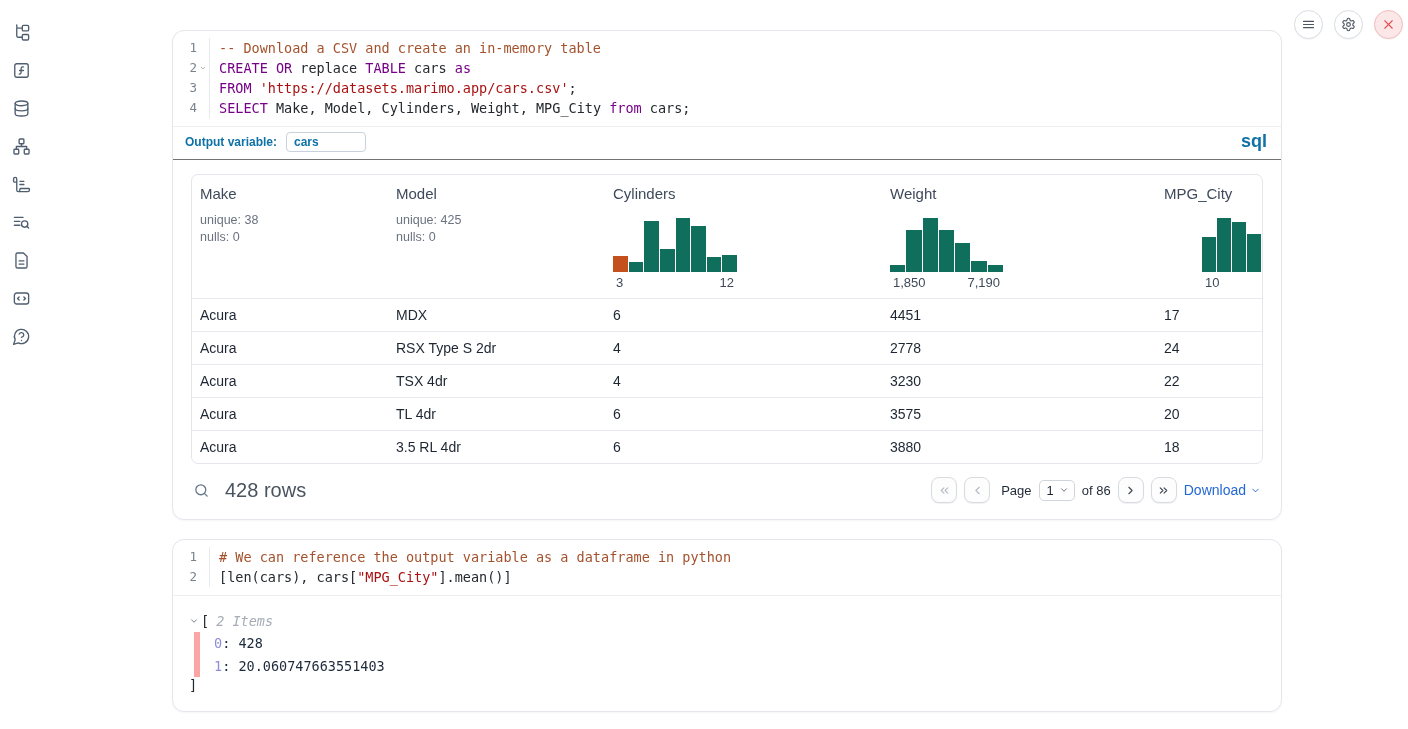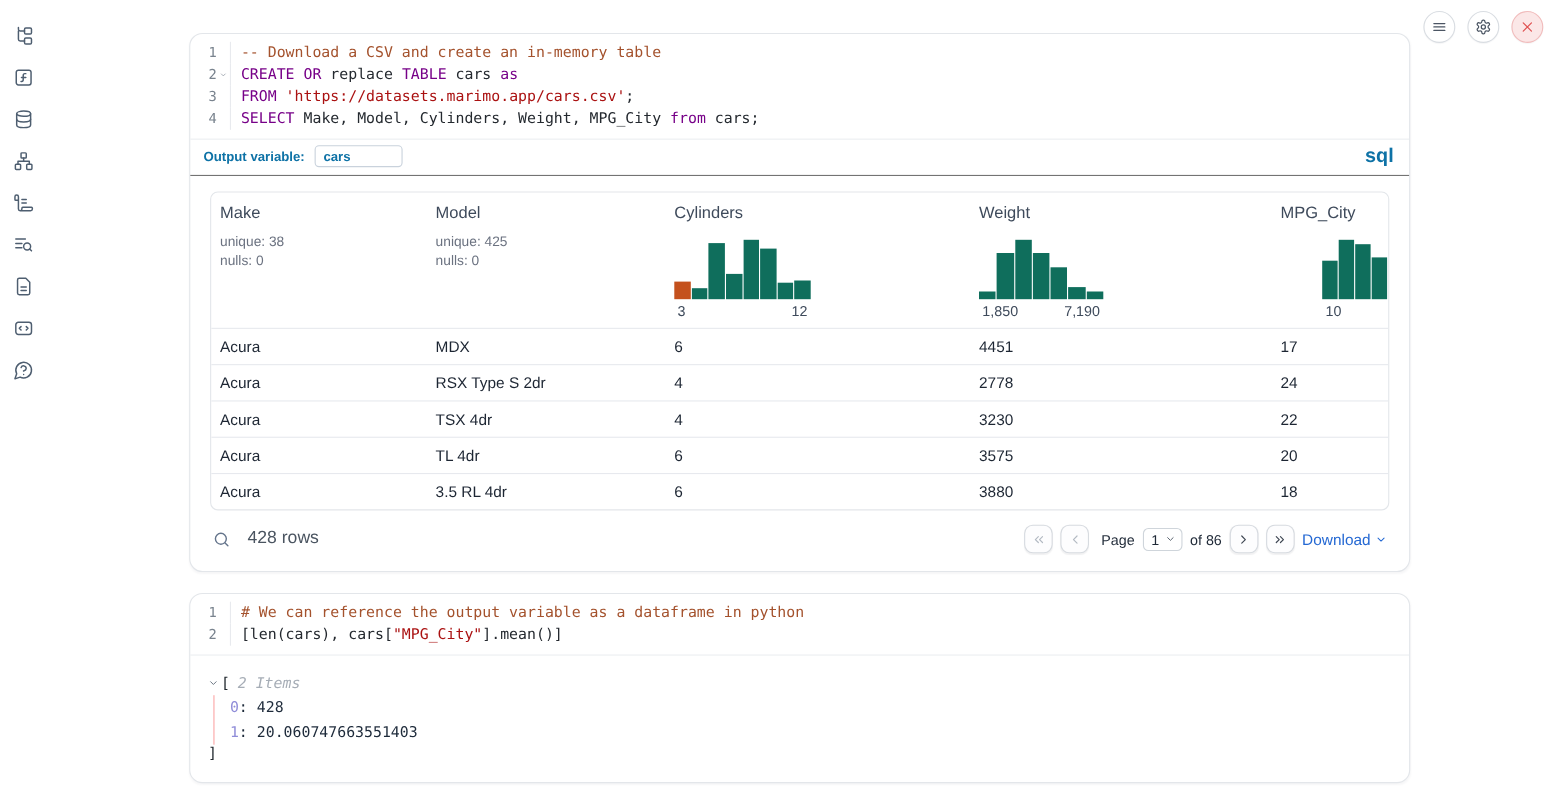--- a/index.html
+++ b/index.html
@@ -69,21 +69,21 @@
   .hist-labels { display:flex; justify-content:space-between; padding:0 3px;
     font-size:13px; color:#3e4a5b; margin-top:3px; line-height:15px; }
   .t-row { height:33px; align-items:center; border-top:1px solid #e7e9ee;
     font-size:14px; color:#1d2633; cursor:default; }
   .td { padding:0 8px; overflow:hidden; white-space:nowrap; }
 
   
   .t-footer { display:flex; align-items:center; gap:15px; padding:13px 20px 16px 20px; }
   .search-btn { background:none; border:none; color:#64748b; cursor:pointer; }
   .search-btn svg { width:17px; height:17px; stroke:currentColor; fill:none; stroke-width:1.8; stroke-linecap:round; }
-  .row-count { font-size:16px; color:#4a5460; }
+  .row-count { font-size:20px; color:#4a5460; }
   .pager { margin-left:auto; display:flex; align-items:center; gap:7px; font-size:13px; color:#1f2937; }
   .pg-btn { width:26px; height:26px; border:1px solid #d7dbe0; border-radius:8px; background:#fdfdfe;
     display:flex; align-items:center; justify-content:center; cursor:pointer;
     box-shadow:0 1px 1px rgba(16,24,40,.06); }
   .pg-btn svg { width:13px; height:13px; stroke:currentColor; fill:none; stroke-width:2; stroke-linecap:round; stroke-linejoin:round; }
   .pg-btn.disabled { color:#b3bac3; }
   .pg-btn.enabled { color:#3f4753; }
   .page-label { margin-left:4px; }
   .page-select { display:flex; align-items:center; gap:5px; border:1px solid #cfd5db; border-radius:5px;
     height:21px; padding:0 5px 0 7px; cursor:pointer; background:#fff; color:#1f2937; }
@@ -92,21 +92,21 @@
     background:none; border:none; cursor:pointer; margin-left:0; }
   .download-btn svg { width:11px; height:11px; stroke:currentColor; fill:none; stroke-width:2; stroke-linecap:round; stroke-linejoin:round; }
 
   
   .py-output { padding:14px 18px 18px 16px; font-family:"DejaVu Sans Mono", monospace;
     font-size:13.5px; color:#22292f; }
   .tree-head { display:flex; align-items:center; line-height:22px; }
   .tree-chevron { color:#5f6b78; margin-right:2px; cursor:pointer; background:none; border:none; display:flex; }
   .tree-chevron svg { width:10px; height:10px; stroke:currentColor; fill:none; stroke-width:2; stroke-linecap:round; stroke-linejoin:round; }
   .items-label { font-style:italic; color:#a6adb6; margin-left:7px; }
-  .tree-children { margin-left:5px; border-left:1px solid #fca5a5; padding-left:14px; }
+  .tree-children { margin-left:5px; border-left:6px solid #fca5a5; padding-left:14px; }
   .tree-entry { line-height:22.5px; }
   .tree-idx { color:#8f8cd8; }
   .tree-val { color:#1d2a3a; }
   .bracket { color:#22292f; }
 </style>
 </head>
 <body>
 
 <aside class="sidebar" id="sidebar">
     <button class="sb-btn">

